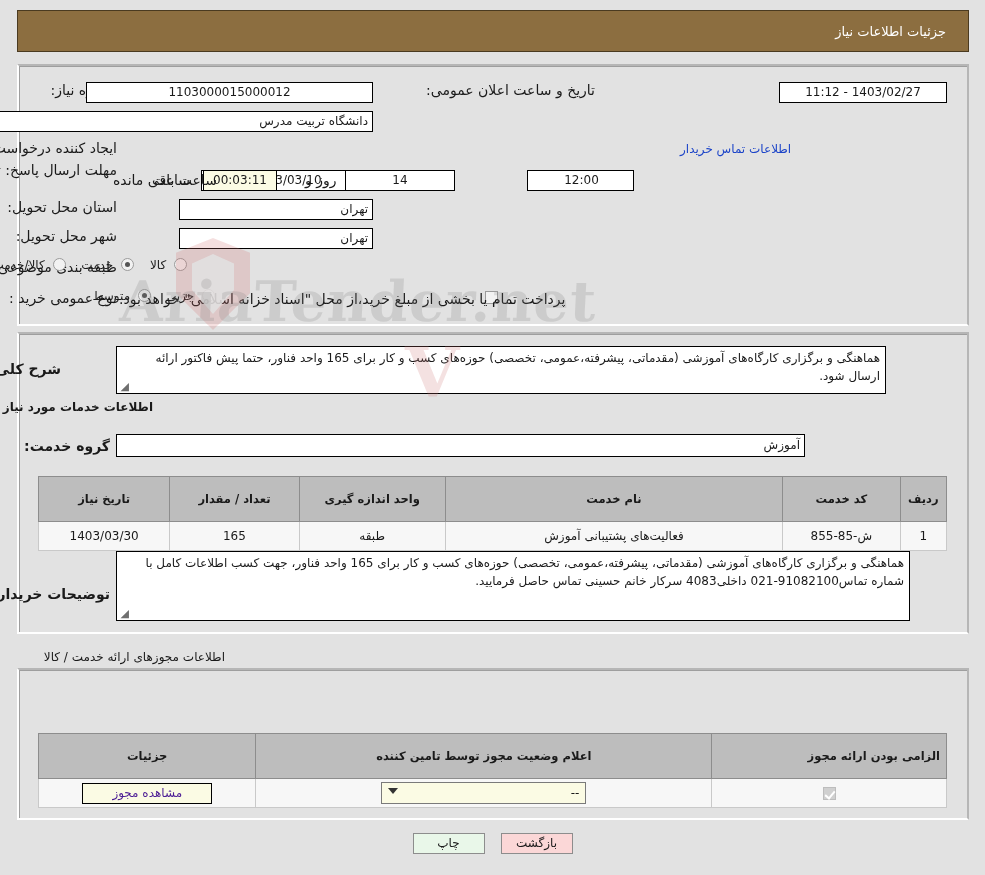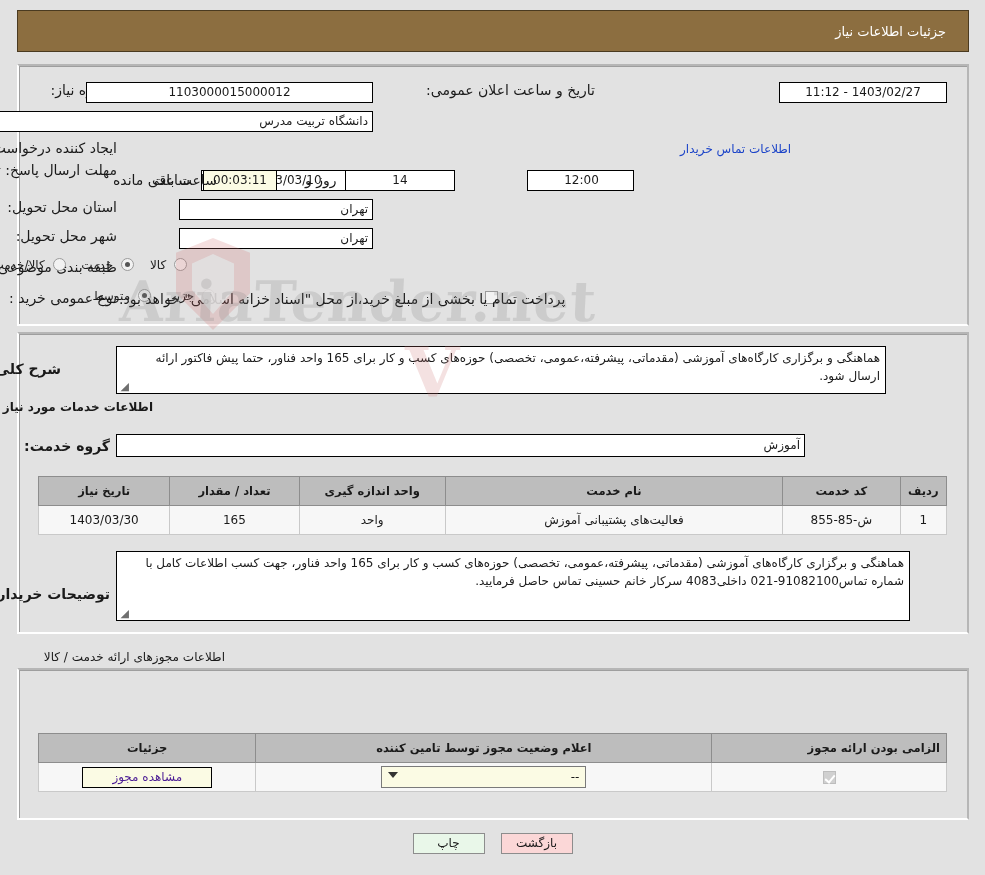--- a/index.html
+++ b/index.html
@@ -133,21 +133,21 @@
   }
 
   
   table.grid{
     border-collapse:collapse;position:absolute;
     font-size:12px;background:#ffffff;
   }
   table.grid th{
     background:#bdbdbd;border:1px solid #8d8d8d;
     font-weight:bold;font-size:11.5px;color:#1a1a1a;
-    height:28px;padding:0 6px;text-align:center;white-space:nowrap;
+    height:28px;padding:8px 6px;text-align:center;white-space:nowrap;
   }
   table.grid td{
     background:#f7f7f7;border:1px solid #c9c9c9;
     height:28px;padding:0 6px;text-align:center;color:#1a1a1a;
     font-size:12px;
   }
 
   .sect-cap{
     position:absolute;font-size:12px;font-weight:bold;color:#1a1a1a;
     white-space:nowrap;
@@ -306,21 +306,21 @@
         <th style="width:140px;">واحد اندازه گیری</th>
         <th style="width:124px;">تعداد / مقدار</th>
         <th style="width:127px;">تاریخ نیاز</th>
       </tr>
     </thead>
     <tbody>
       <tr>
         <td>1</td>
         <td>ش-85-855</td>
         <td>فعالیت‌های پشتیبانی آموزش</td>
-        <td>واحد</td>
+        <td>طبقه</td>
         <td>165</td>
         <td>1403/03/30</td>
       </tr>
     </tbody>
   </table>
 
   <span class="lbl lbl-b" style="position:absolute;right:875px;top:586px;">توضیحات خریدار:</span>
   <div class="ta" style="position:absolute;right:75px;top:551px;width:794px;height:70px;">
     <span>هماهنگی و برگزاری کارگاه‌های آموزشی (مقدماتی، پیشرفته،عمومی، تخصصی) حوزه‌های کسب و کار برای 165 واحد فناور، جهت کسب اطلاعات کامل با شماره تماس91082100-021 داخلی4083 سرکار خانم حسینی تماس حاصل فرمایید.</span>
     <span class="grip">◢</span>

